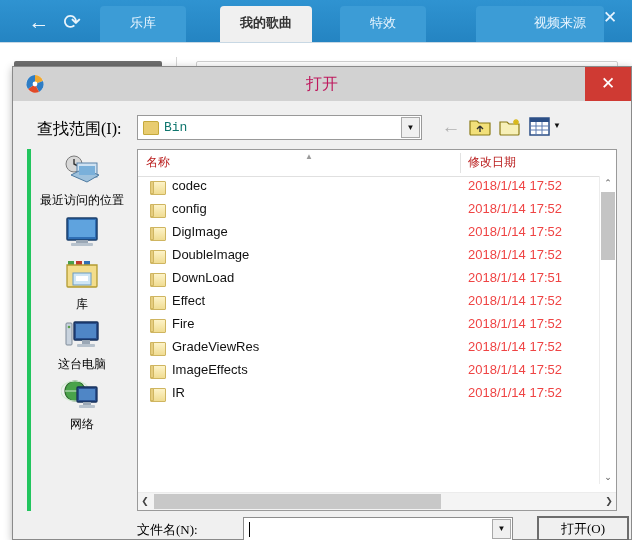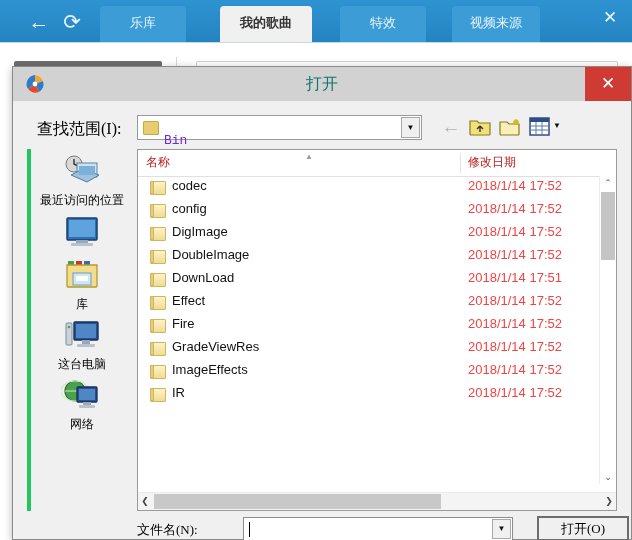--- a/index.html
+++ b/index.html
@@ -16,21 +16,21 @@
   .navbtn{position:absolute;top:8px;width:30px;height:28px;color:#eaf4fb;
      font-size:21px;line-height:28px;text-align:center;cursor:pointer;}
   #nav-back{left:24px;}
   #nav-reload{left:57px;}
   .apptab{position:absolute;top:6px;height:36px;line-height:34px;text-align:center;
      font-size:13px;color:#eaf6ff;background:#3c9cd6;border-radius:4px 4px 0 0;cursor:pointer;}
   .apptab.active{background:#f0f0f0;color:#333333;font-weight:bold;}
   #tab-0{left:100px;width:86px;}
   #tab-1{left:220px;width:92px;}
   #tab-2{left:340px;width:86px;}
-  #tab-3{left:452px;width:88px;}
+  #tab-3{left:476px;width:88px;padding-left:40px;}
   #app-close{position:absolute;right:10px;top:6px;width:24px;height:24px;color:#e8f4ff;
      font-size:17px;line-height:24px;text-align:center;cursor:pointer;}
   #app-body{position:absolute;left:0;top:42px;width:632px;height:498px;background:#ffffff;
      border-top:1px solid #c8d8e4;}
   #app-leftpanel{position:absolute;left:14px;top:18px;width:148px;height:30px;
      background:#6e6e6e;border-radius:2px;color:#f0f0f0;font-size:12px;
      line-height:30px;text-align:center;overflow:hidden;}
   #app-divider{position:absolute;left:176px;top:14px;width:1px;height:40px;background:#d5d5d5;}
   #app-search{position:absolute;left:196px;top:18px;width:420px;height:30px;
      background:#ffffff;border:1px solid #d0d0d0;border-radius:2px;}
@@ -38,34 +38,34 @@
   #app-search-icon{position:absolute;right:8px;top:6px;width:15px;height:15px;
      border:2px solid #bdbdbd;border-radius:50%;}
   
   #dialog{position:absolute;left:12px;top:66px;width:620px;height:474px;
      background:#f0f0f0;border:1px solid #8a8a8a;box-sizing:border-box;
      box-shadow:0 2px 8px rgba(0,0,0,.28);}
   #dlg-titlebar{position:absolute;left:0;top:0;width:618px;height:34px;
      background:#d2d2d2;}
   #dlg-icon{position:absolute;left:12px;top:7px;width:20px;height:20px;}
   #dlg-title{position:absolute;left:0;top:0;width:618px;height:37px;line-height:34px;
-     text-align:center;font-size:16px;color:#0f766e;}
+     text-align:center;font-size:16px;color:#be185d;}
   #dlg-close{position:absolute;right:0;top:0;width:46px;height:34px;background:#cf3a33;
      color:#ffffff;font-size:17px;line-height:34px;text-align:center;cursor:pointer;}
   #dlg-content{position:absolute;left:8px;top:38px;width:602px;height:428px;
      background:#f0f0f0;}
   
   #lookin-label{position:absolute;left:16px;top:14px;font-size:16px;color:#000;
      font-family:"Liberation Serif","DejaVu Serif",serif;}
   #lookin-combo{position:absolute;left:116px;top:10px;width:285px;height:25px;
      background:#ffffff;border:1px solid #999999;box-sizing:border-box;cursor:pointer;}
   #lookin-folder{position:absolute;left:5px;top:5px;width:14px;height:12px;
      background:#e8cc70;border:1px solid #c5a93c;border-radius:1px 2px 1px 1px;}
-  #lookin-text{position:absolute;left:26px;top:4px;font-size:13px;color:#6d28d9;
-     font-family:"Liberation Mono","DejaVu Sans Mono",monospace;margin-top:13px;}
+  #lookin-text{position:absolute;left:26px;top:4px;font-size:13px;color:#0f766e;
+     font-family:"Liberation Mono","DejaVu Sans Mono",monospace;}
   #lookin-arrow{position:absolute;right:1px;top:1px;width:19px;height:21px;
      background:#f0f0f0;border:1px solid #a8a8a8;box-sizing:border-box;
      font-size:8px;line-height:19px;text-align:center;color:#111;cursor:pointer;}
   .tbicon{position:absolute;top:12px;cursor:pointer;}
   #tb-back{left:420px;width:20px;height:20px;color:#b0b0b0;font-size:19px;line-height:20px;text-align:center;}
   #tb-up{left:448px;width:22px;height:19px;}
   #tb-newfolder{left:478px;width:22px;height:19px;}
   #tb-views{left:508px;width:21px;height:19px;}
   #tb-views-arrow{left:531px;top:16px;width:10px;height:10px;font-size:8px;
      line-height:10px;text-align:center;color:#111;}

